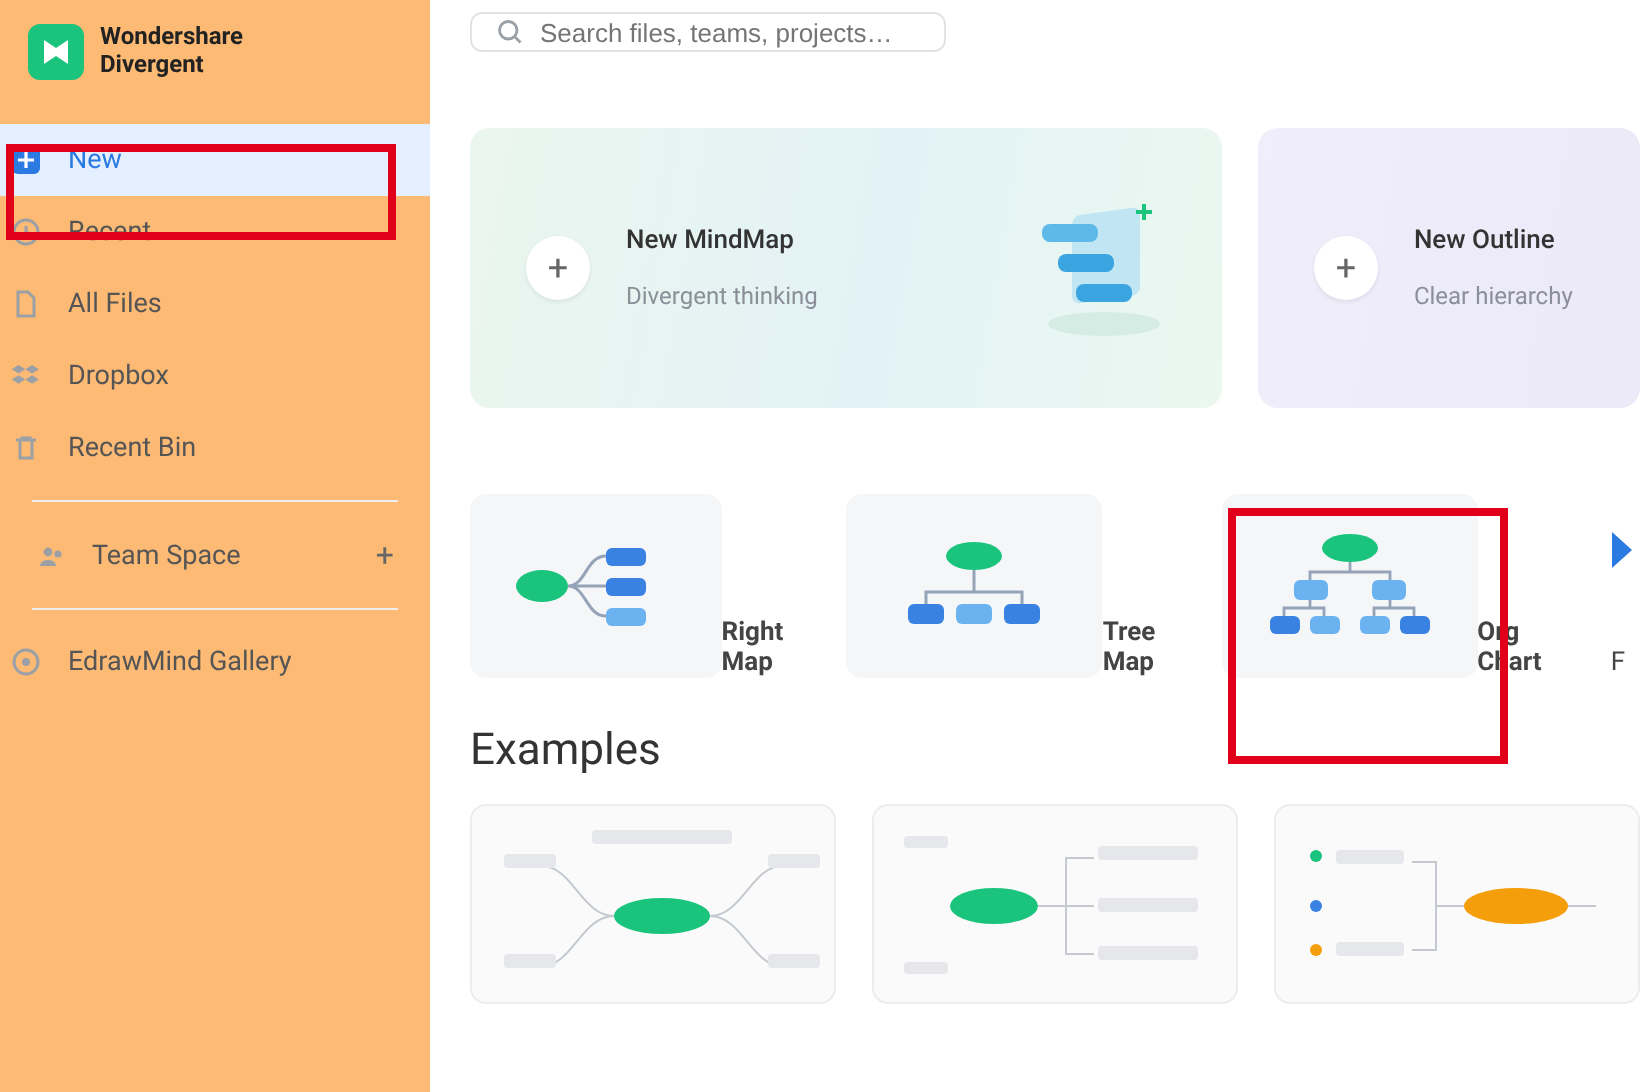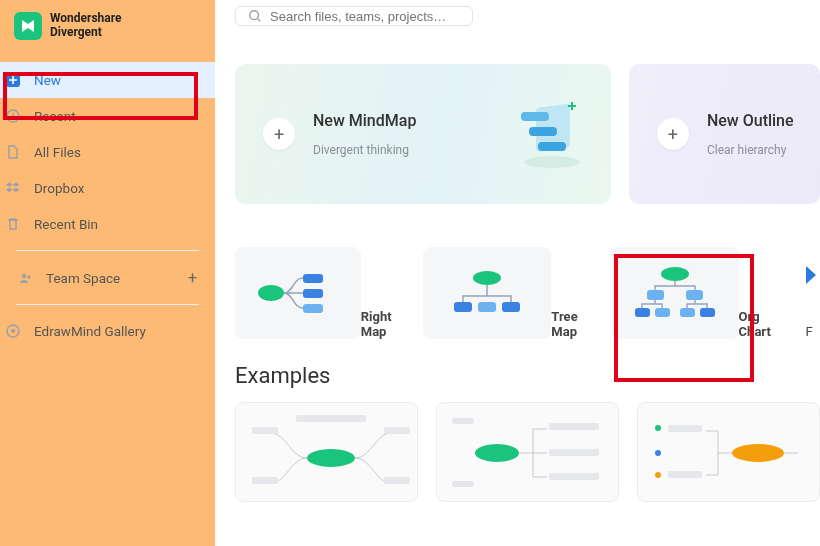--- a/index.html
+++ b/index.html
@@ -17,21 +17,21 @@
     .team-row { display:flex; align-items:center; justify-content:space-between; padding:9px 18px; font-size:13.5px; color:#555; }
     .team-left { display:flex; align-items:center; gap:12px;justify-content:center; }
     .plus-sm { font-size:16px; color:#666; }
     .main { flex:1; padding: 6px 0 0 20px; overflow:hidden; }
     .searchbar { width:238px; height:20px; border:1px solid #e3e3e3; border-radius:6px; display:flex; align-items:center; gap:8px; padding:0 12px; color:#9aa0a6; font-size:13px; }
     .hero-row { display:flex; gap:18px; margin-top:38px; }
     .hero { border-radius:10px; height:140px; position:relative; display:flex; align-items:center; padding-left:28px; gap:18px; cursor:pointer; }
     .hero.mm { width:395px; background: linear-gradient(100deg,#eaf6ee 0%,#e3f2f6 55%,#ebf8f0 100%); }
     .hero.ol { width:200px; background: linear-gradient(100deg,#f0eefb 0%,#ece9f8 100%); }
     .plus-circle { width:32px; height:32px; border-radius:50%; background:#fff; display:flex; align-items:center; justify-content:center; font-size:18px; color:#666; box-shadow:0 1px 2px rgba(0,0,0,.08); }
-    .hero-title { font-size:16px; color:#333; font-weight:500; }
+    .hero-title { font-size:13px; color:#333; font-weight:500; }
     .hero-sub { font-size:12px; color:#8a8f98; margin-top:13px; }
     .hero-art { position:absolute; right:22px; top:28px; }
     .templates-row { display:flex; gap:18px; margin-top:24px; }
     .tpl { width:170px; display:flex; flex-direction:row; align-items:flex-end; cursor:pointer;font-weight:bold; }
     .tpl-canvas { width:170px; height:92px; background:#f5f6f8; border-radius:8px; display:flex; align-items:center; justify-content:center; }
     .tpl-label { font-size:13px; color:#444; margin-top:10px; }
     .arrow-next { align-self:center; color:#2a7ae2; margin-left:4px; }
     .examples-title { font-size:22px; color:#333; margin-top:24px; }
     .examples-row { display:flex; gap:18px; margin-top:14px; }
     .example { width:190px; height:100px; border:1px solid #ececec; border-radius:8px; background:#fafafa; position:relative; overflow:hidden; }

